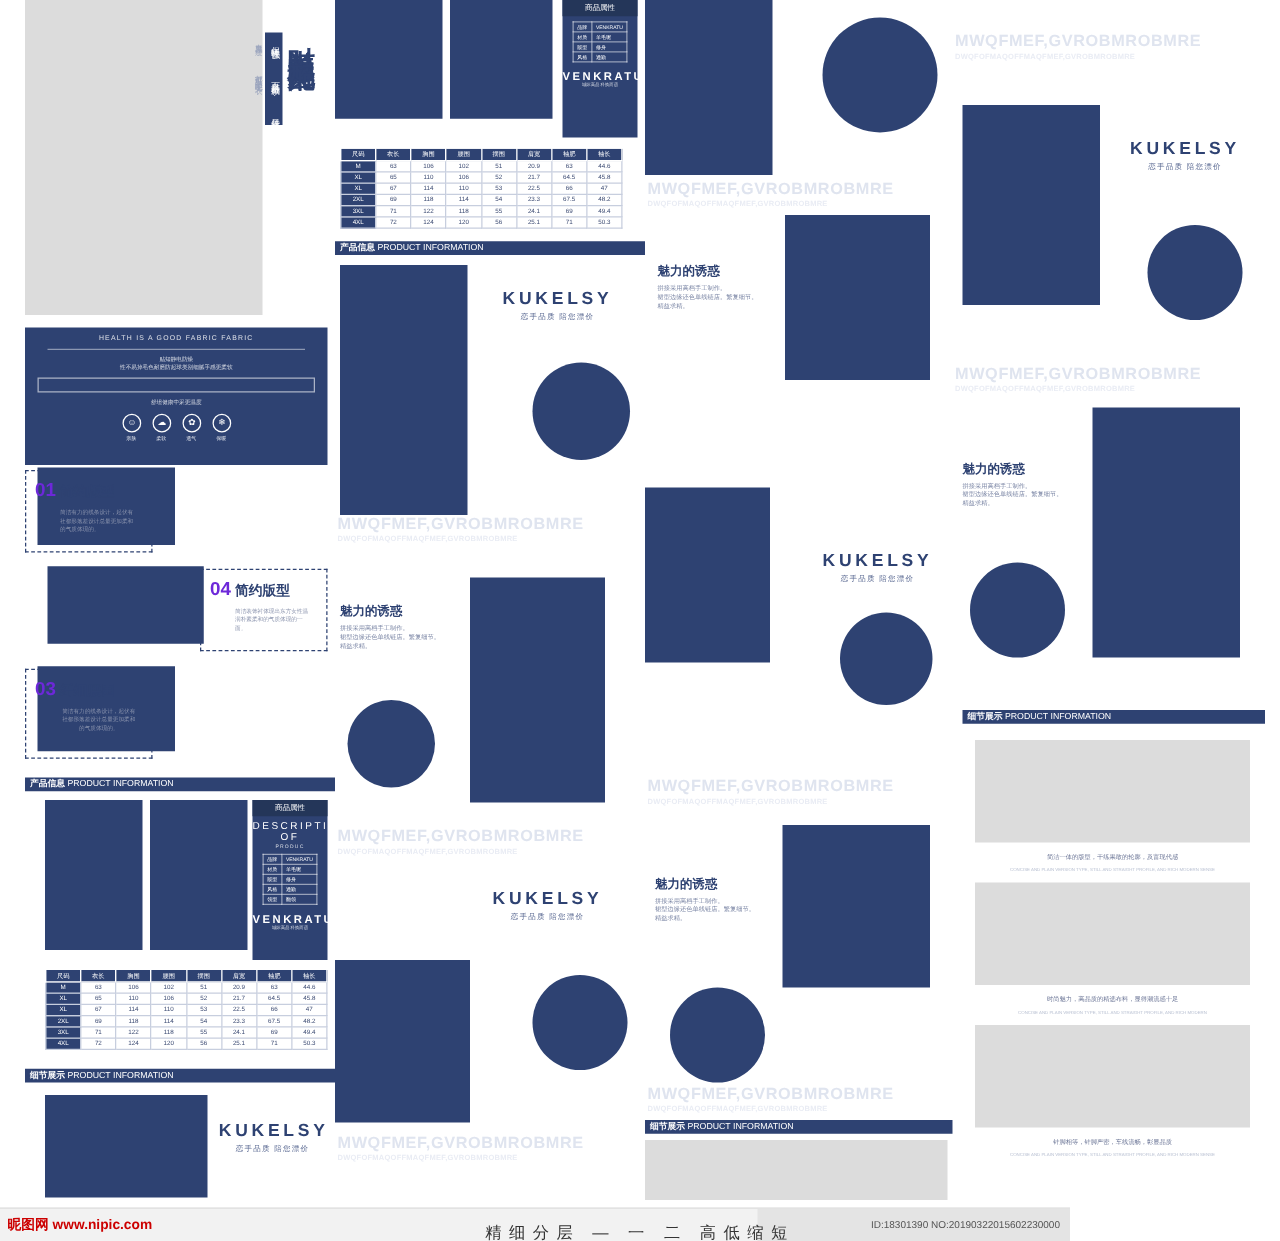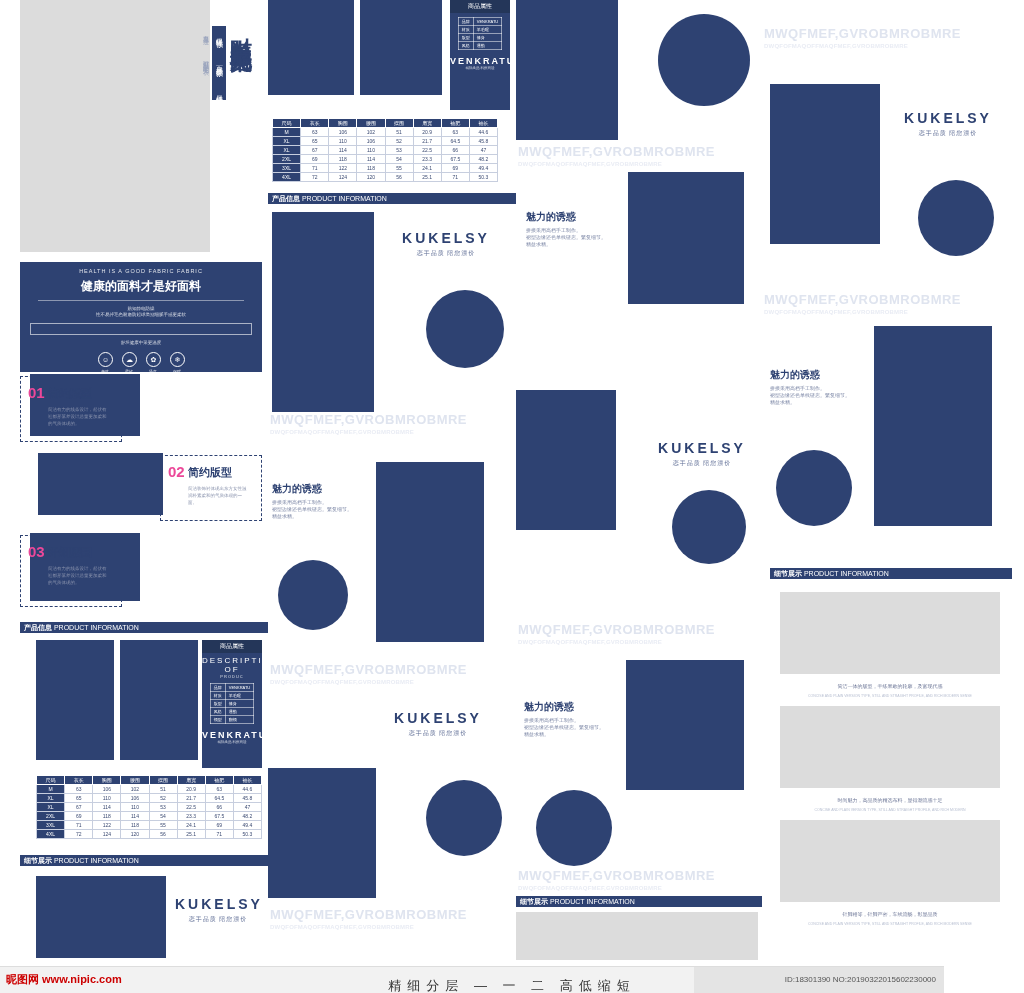--- a/index.html
+++ b/index.html
@@ -46,59 +46,58 @@
   .fabric-band .line{height:1px;background:rgba(255,255,255,.45);margin:5px 18px;}
   .fabric-band .tiny{font-size:4.5px;line-height:6px;opacity:.8;}
   .fabric-band .box{border:1px solid rgba(255,255,255,.6);height:10px;margin:5px 10px;}
   .icons{display:flex;justify-content:center;gap:10px;margin-top:6px;}
   .icons .ic{width:14px;text-align:center;}
   .icons .cir{width:13px;height:13px;border-radius:50%;border:1px solid #fff;margin:0 auto;font-size:7px;line-height:13px;}
   .icons .lb{font-size:4px;margin-top:2px;opacity:.85;}
 
   .feature{position:absolute;}
   .feature .card{position:absolute;border:1px dashed #2e4272;}
-  .feature .num{position:absolute;font-size:15px;font-weight:bold;color:#ec4899;}
+  .feature .num{position:absolute;font-size:15px;font-weight:bold;color:#6d28d9;}
   .feature .tt{position:absolute;font-size:11px;font-weight:bold;color:#2e4272;}
   .feature .dd{position:absolute;font-size:4.5px;color:#8a93ad;line-height:7px;width:62px;}
 
   .prodattr{position:absolute;background:#2e4272;color:#fff;}
   .prodattr .h{font-size:6px;text-align:center;padding:2px 0;background:#243659;}
   .prodattr .en{font-size:8px;text-align:center;letter-spacing:2px;margin-top:3px;}
   .prodattr .en small{display:block;font-size:4px;letter-spacing:1px;opacity:.8;}
   .prodattr table{border-collapse:collapse;margin:4px auto 0;font-size:4px;}
   .prodattr td{border:1px solid rgba(255,255,255,.5);padding:1px 3px;color:#fff;}
   .prodattr .bn{font-size:9px;text-align:center;letter-spacing:2px;margin-top:6px;font-weight:bold;}
   .prodattr .bs{font-size:3.5px;text-align:center;opacity:.75;}
 
   .detailnote{position:absolute;font-size:5px;color:#6b7characters;color:#6b7596;text-align:center;line-height:8px;}
   .detailnote .en{display:block;font-size:3.5px;color:#b9c0d2;margin-top:2px;}
 
   
-  .footer{position:absolute;left:0;bottom:0;width:944px;height:26px;background:#f2f2f2;border-top:1px solid #ddd;}
+  .footer{position:absolute;left:0;bottom:0;width:856px;height:26px;background:#f2f2f2;border-top:1px solid #ddd;}
   .footer .logo{position:absolute;left:6px;top:5px;font-size:11px;color:#444;}
   .footer .logo b{color:#c00;}
   .footer .id{position:absolute;right:8px;top:8px;font-size:8px;color:#555;}
   .footer .idbg{position:absolute;right:0;top:0;width:250px;height:26px;background:#e4e4e4;}
   .bottomtext{position:absolute;left:0;bottom:-1px;width:1024px;text-align:center;font-size:13px;color:#333;letter-spacing:6px;}
 </style>
 </head>
 <body>
 
 <div class="page">
 
   <div class="col" style="left:20px;top:0;width:242px;height:965px;">
     <div class="blk grey" style="left:0;top:0;width:190px;height:252px;"></div>
 
     <div class="vtitle" style="right:6px;top:20px;font-size:22px;font-weight:bold;color:#2e4272;letter-spacing:2px;">时尚魅力完美搭配</div>
     <div class="vtitle" style="right:36px;top:26px;font-size:7px;color:#fff;background:#2e4272;padding:6px 2px;letter-spacing:1px;">保暖性强 · 百搭基础款 · 最佳设计款</div>
     <div class="vtitle" style="right:52px;top:30px;font-size:6px;color:#9aa4bd;letter-spacing:1px;">魔力显瘦 ·  谁都可以穿的毛呢大衣</div>
 
     <div class="fabric-band" style="left:0;top:262px;width:242px;height:110px;">
       <div class="en">HEALTH IS A GOOD FABRIC FABRIC</div>
-      <div class="cn">健康的面料才是好面料</div>
       <div class="line"></div>
       <div class="tiny">贴知静电防燥</div>
       <div class="tiny">性不易掉毛色耐磨防起球类别细腻手感更柔软</div>
       <div class="box"></div>
       <div class="tiny">舒坦健康中采更温度</div>
       <div class="icons">
         <div class="ic">
           <div class="cir">☺</div>
           <div class="lb">亲肤</div>
         </div>
@@ -121,26 +120,26 @@
       <div class="card" style="left:0;top:0;width:100px;height:64px;"></div>
       <div class="blk navy" style="left:10px;top:-2px;width:110px;height:62px;"></div>
       <div class="num" style="left:8px;top:8px;">01</div>
       <div class="tt" style="left:28px;top:10px;">简约版型</div>
       <div class="dd" style="left:28px;top:30px;">简洁有力的线条设计，起伏有社都形落差设计总量更加柔和的气质体现的。</div>
     </div>
 
     <div class="feature" style="left:0;top:455px;width:242px;height:70px;">
       <div class="card" style="right:0;top:0;width:100px;height:64px;"></div>
       <div class="blk navy" style="left:18px;top:-2px;width:125px;height:62px;"></div>
-      <div class="num" style="left:148px;top:8px;">02</div>
+      <div class="num" style="left:148px;top:8px;">04</div>
       <div class="tt" style="left:168px;top:10px;">简约版型</div>
       <div class="dd" style="left:168px;top:30px;">简洁装饰衬体现出东方女性温润朴素柔和的气质体现的一面。</div>
     </div>
 
-    <div class="feature" style="left:0;top:535px;width:242px;height:78px;">
+    <div class="feature" style="left:0;top:535px;width:242px;height:78px;text-align:center;">
       <div class="card" style="left:0;top:0;width:100px;height:70px;"></div>
       <div class="blk navy" style="left:10px;top:-2px;width:110px;height:68px;"></div>
       <div class="num" style="left:8px;top:8px;">03</div>
       <div class="tt" style="left:28px;top:10px;">纤细腰围</div>
       <div class="dd" style="left:28px;top:30px;">简洁有力的线条设计，起伏有社都形落差设计总量更加柔和的气质体现的。</div>
     </div>
 
     <div class="hdrbar" style="left:0;top:622px;width:242px;height:11px;">
       <b>产品信息</b>
       <span>PRODUCT INFORMATION</span>

